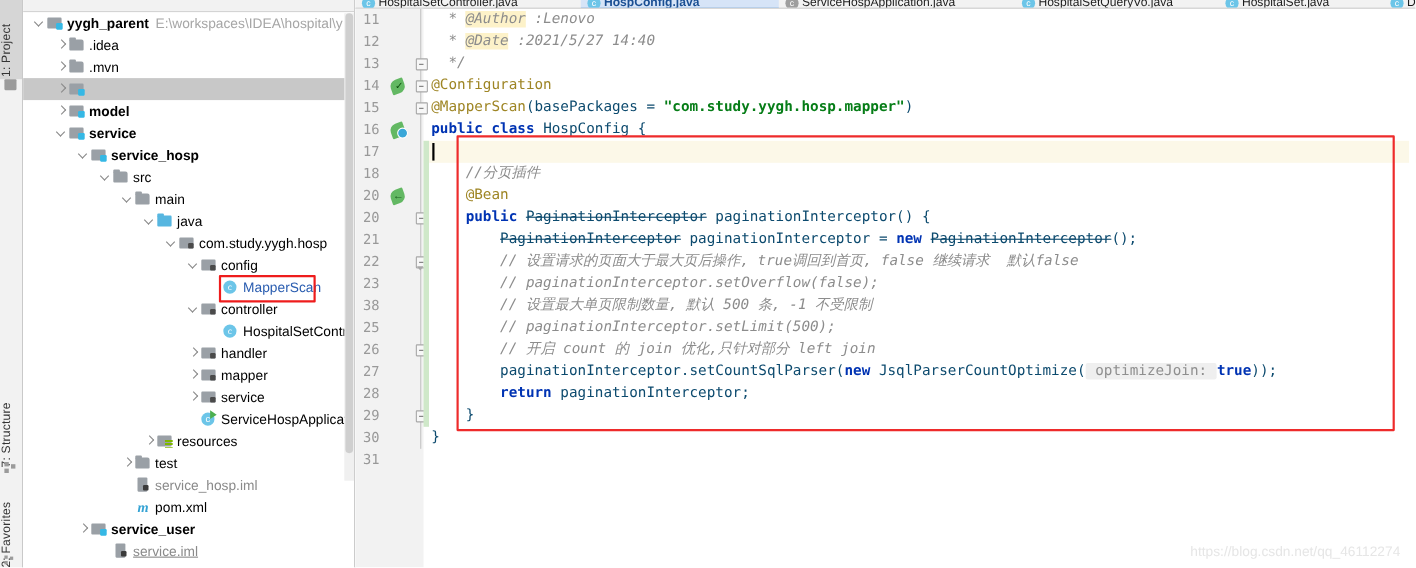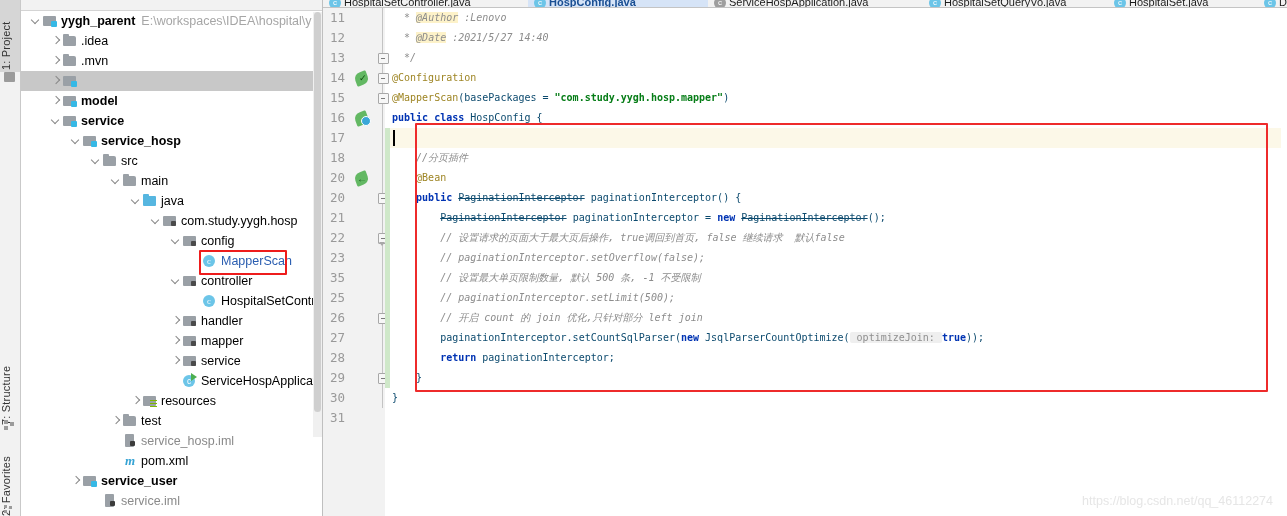--- a/index.html
+++ b/index.html
@@ -213,21 +213,21 @@
   .foldmark.end::after{
     content:"";position:absolute;left:3px;top:8px;width:0;height:0;
     border-left:3.5px solid transparent;border-right:3.5px solid transparent;border-top:4px solid #a8a8a8;
     margin-left:-3.5px;
   }
   .foldline{position:absolute;left:4px;width:1px;background:#c3c3c3;}
 
   .codewrap{
     position:absolute;left:62px;top:0;right:0;bottom:0;overflow:hidden;
     font-family:"DejaVu Sans Mono","Liberation Mono",monospace;
-    font-size:10px;line-height:20px;white-space:pre;
+    font-size:13px;line-height:20px;white-space:pre;
   }
   .cline{height:20px;position:relative;padding-left:7px;}
   .cline.cur{background:#fcf8e8;}
   .greenbar{position:absolute;left:62px;width:5px;background:#cfe8c9;}
 
   .kw{color:#0033b3;font-weight:bold;}
   .ann{color:#9e8524;}
   .cmt{color:#8c8c8c;font-style:italic;}
   .str{color:#067d17;font-weight:bold;}
   .strike{text-decoration:line-through;}
@@ -292,21 +292,21 @@
         <div class="trow"><span style="display: inline-block; width: 170px; height: 20px;"></span><span class="arrow"></span><span class="ico cls"><span class="circ">c</span></span><span class="tlabel" style="padding-left: 3px;">HospitalSetContr</span></div>
         <div class="trow"><span style="display: inline-block; width: 150px; height: 20px;"></span><span class="arrow r"></span><span class="ico pkg"></span><span class="tlabel" style="padding-left: 3px;">handler</span></div>
         <div class="trow"><span style="display: inline-block; width: 150px; height: 20px;"></span><span class="arrow r"></span><span class="ico pkg"></span><span class="tlabel" style="padding-left: 3px;">mapper</span></div>
         <div class="trow"><span style="display: inline-block; width: 150px; height: 20px;"></span><span class="arrow r"></span><span class="ico pkg"></span><span class="tlabel" style="padding-left: 3px;">service</span></div>
         <div class="trow"><span style="display: inline-block; width: 150px; height: 20px;"></span><span class="arrow"></span><span class="ico boot"><span class="circ">c</span><span class="play"></span></span><span class="tlabel" style="padding-left: 3px;">ServiceHospApplicat</span></div>
         <div class="trow"><span style="display: inline-block; width: 110px; height: 20px;"></span><span class="arrow r"></span><span class="ico res"></span><span class="tlabel" style="padding-left: 3px;">resources</span></div>
         <div class="trow"><span style="display: inline-block; width: 90px; height: 20px;"></span><span class="arrow r"></span><span class="ico folder"></span><span class="tlabel" style="padding-left: 3px;">test</span></div>
         <div class="trow"><span style="display: inline-block; width: 90px; height: 20px;"></span><span class="arrow"></span><span class="ico iml"></span><span class="tlabel grey" style="padding-left: 3px;">service_hosp.iml</span></div>
         <div class="trow"><span style="display: inline-block; width: 90px; height: 20px;"></span><span class="arrow"></span><span class="ico pom">m</span><span class="tlabel" style="padding-left: 3px;">pom.xml</span></div>
         <div class="trow"><span style="display: inline-block; width: 50px; height: 20px;"></span><span class="arrow r"></span><span class="ico module"></span><span class="tlabel bold" style="padding-left: 3px;">service_user</span></div>
-        <div class="trow"><span style="display: inline-block; width: 70px; height: 20px;"></span><span class="arrow"></span><span class="ico iml"></span><span class="tlabel grey" style="padding-left: 3px;">service.iml</span></div>
+        <div class="trow"><span style="display: inline-block; width: 70px; height: 20px;"></span><span class="arrow"></span><span class="ico iml"></span><span class="tlabel grey" style="padding-left: 3px; text-decoration: underline;">service.iml</span></div>
       </div>
     <div class="redbox-tree" id="treebox" style="left: 178px; top: 250px; width: 84px; height: 21px; border-color: rgb(238, 28, 28);"></div>
     <div class="tree-scrollbar">
         <i></i>
       </div>
   </div>
 
   <div class="editor">
     <div class="tabbar" id="tabbar"><div class="tab" style="width: 205px;"><span class="tabico"><span class="circ">c</span></span><span class="tname">HospitalSetController.java</span></div><div class="tab active" style="width: 180px;"><span class="tabico"><span class="circ">c</span></span><span class="tname">HospConfig.java</span></div><div class="tab" style="width: 215px;"><span class="tabico bootico"><span class="circ">c</span></span><span class="tname">ServiceHospApplication.java</span></div><div class="tab" style="width: 185px;"><span class="tabico"><span class="circ">c</span></span><span class="tname">HospitalSetQueryVo.java</span></div><div class="tab" style="width: 150px;"><span class="tabico"><span class="circ">c</span></span><span class="tname">HospitalSet.java</span></div><div class="tab" style="width: 80px;"><span class="tabico"><span class="circ">c</span></span><span class="tname">DataSou</span></div></div>
     <div class="code-area">
@@ -339,21 +339,21 @@
           <div class="lnum" style="top: 140px;">18</div>
           <div class="lnum" style="top: 160px;">20</div>
           <div class="gicon" style="top: 163px;">
             <span class="leaf"></span>
             <span class="arrowmark">←</span>
           </div>
           <div class="lnum" style="top: 180px;">20</div>
           <div class="lnum" style="top: 200px;">21</div>
           <div class="lnum" style="top: 220px;">22</div>
           <div class="lnum" style="top: 240px;">23</div>
-          <div class="lnum" style="top: 260px;">35</div>
+          <div class="lnum" style="top: 260px;">38</div>
           <div class="lnum" style="top: 280px;">25</div>
           <div class="lnum" style="top: 300px;">26</div>
           <div class="lnum" style="top: 320px;">27</div>
           <div class="lnum" style="top: 340px;">28</div>
           <div class="lnum" style="top: 360px;">29</div>
           <div class="lnum" style="top: 380px;">30</div>
           <div class="lnum" style="top: 400px;">31</div>
         </div>
       <div class="codewrap" id="codewrap"><div class="cline"><span class="cmt">  * </span><span class="cmt hl">@Author</span><span class="cmt"> :Lenovo</span></div><div class="cline"><span class="cmt">  * </span><span class="cmt hl">@Date</span><span class="cmt"> :2021/5/27 14:40</span></div><div class="cline"><span class="cmt">  */</span></div><div class="cline"><span class="ann">@Configuration</span></div><div class="cline"><span class="ann">@MapperScan</span><span class="plain">(basePackages = </span><span class="str">"com.study.yygh.hosp.mapper"</span><span class="plain">)</span></div><div class="cline"><span class="kw">public class </span><span class="plain">HospConfig {</span></div><div class="cline cur"><span class="caret"></span></div><div class="cline"><span class="cmt">    //分页插件</span></div><div class="cline"><span class="ann">    @Bean</span></div><div class="cline"><span class="kw">    public </span><span class="plain strike">PaginationInterceptor</span><span class="plain"> paginationInterceptor() {</span></div><div class="cline"><span class="plain">        </span><span class="plain strike">PaginationInterceptor</span><span class="plain"> paginationInterceptor = </span><span class="kw">new </span><span class="plain strike">PaginationInterceptor</span><span class="plain">();</span></div><div class="cline"><span class="cmt">        // 设置请求的页面大于最大页后操作, true调回到首页, false 继续请求  默认false</span></div><div class="cline"><span class="cmt">        // paginationInterceptor.setOverflow(false);</span></div><div class="cline"><span class="cmt">        // 设置最大单页限制数量, 默认 500 条, -1 不受限制</span></div><div class="cline"><span class="cmt">        // paginationInterceptor.setLimit(500);</span></div><div class="cline"><span class="cmt">        // 开启 count 的 join 优化,只针对部分 left join</span></div><div class="cline"><span class="plain">        paginationInterceptor.setCountSqlParser(</span><span class="kw">new </span><span class="plain">JsqlParserCountOptimize(</span><span class="hint"> optimizeJoin: </span><span class="kw">true</span><span class="plain">));</span></div><div class="cline"><span class="kw">        return </span><span class="plain">paginationInterceptor;</span></div><div class="cline"><span class="plain">    }</span></div><div class="cline"><span class="plain">}</span></div><div class="cline"></div></div>
       <div class="redbox-code" id="codebox" style="left: 92px; top: 115px; width: 849px; height: 265px; border-color: rgb(238, 43, 43);"></div>

